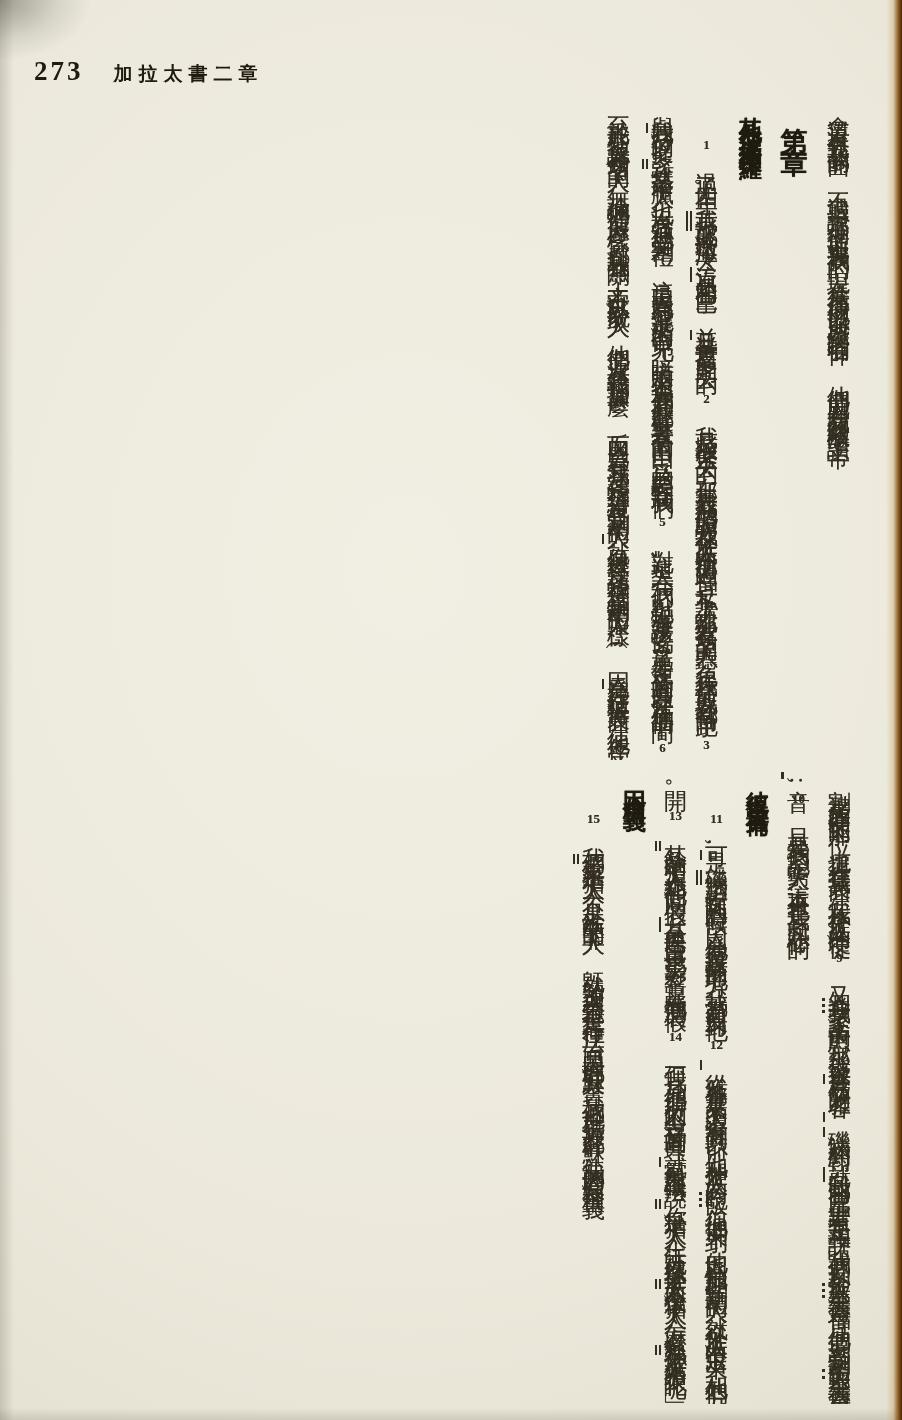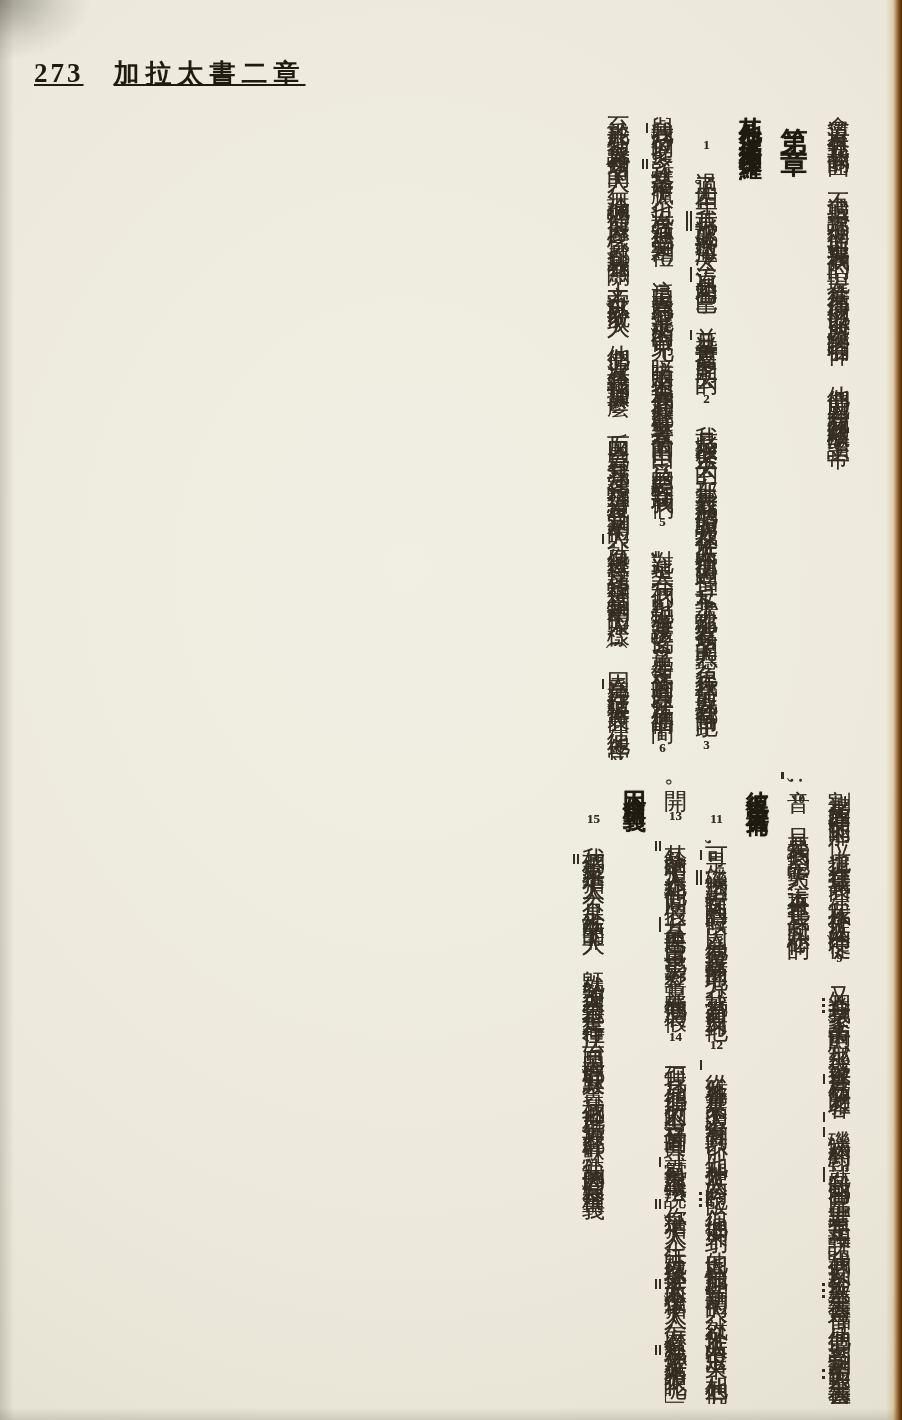--- a/index.html
+++ b/index.html
@@ -37,24 +37,23 @@
   .corner-smudge{
     position:absolute;top:0;left:0;width:90px;height:60px;
     background:radial-gradient(ellipse at 0% 0%, rgba(60,58,48,0.45) 0%, rgba(60,58,48,0.12) 45%, rgba(60,58,48,0) 72%);
   }
   
   .header{
     position:absolute;top:56px;left:34px;
     display:flex;align-items:baseline;gap:30px;
     color:var(--heading-ink);
     font-weight:bold;
-    text-decoration:underline;
   }
   .page-num{font-size:27px;letter-spacing:3px;}
-  .running-title{font-size:26px;letter-spacing:6px;}
+  .running-title{font-size:19px;letter-spacing:6px;}
   
   .scripture{
     position:absolute;left:28px;width:832px;
     writing-mode:vertical-rl;
     text-orientation:mixed;
     color:var(--ink);
     font-size:23px;
     letter-spacing:5px;
     text-shadow:0 0 0.5px rgba(45,40,25,0.55);
     overflow:hidden;

